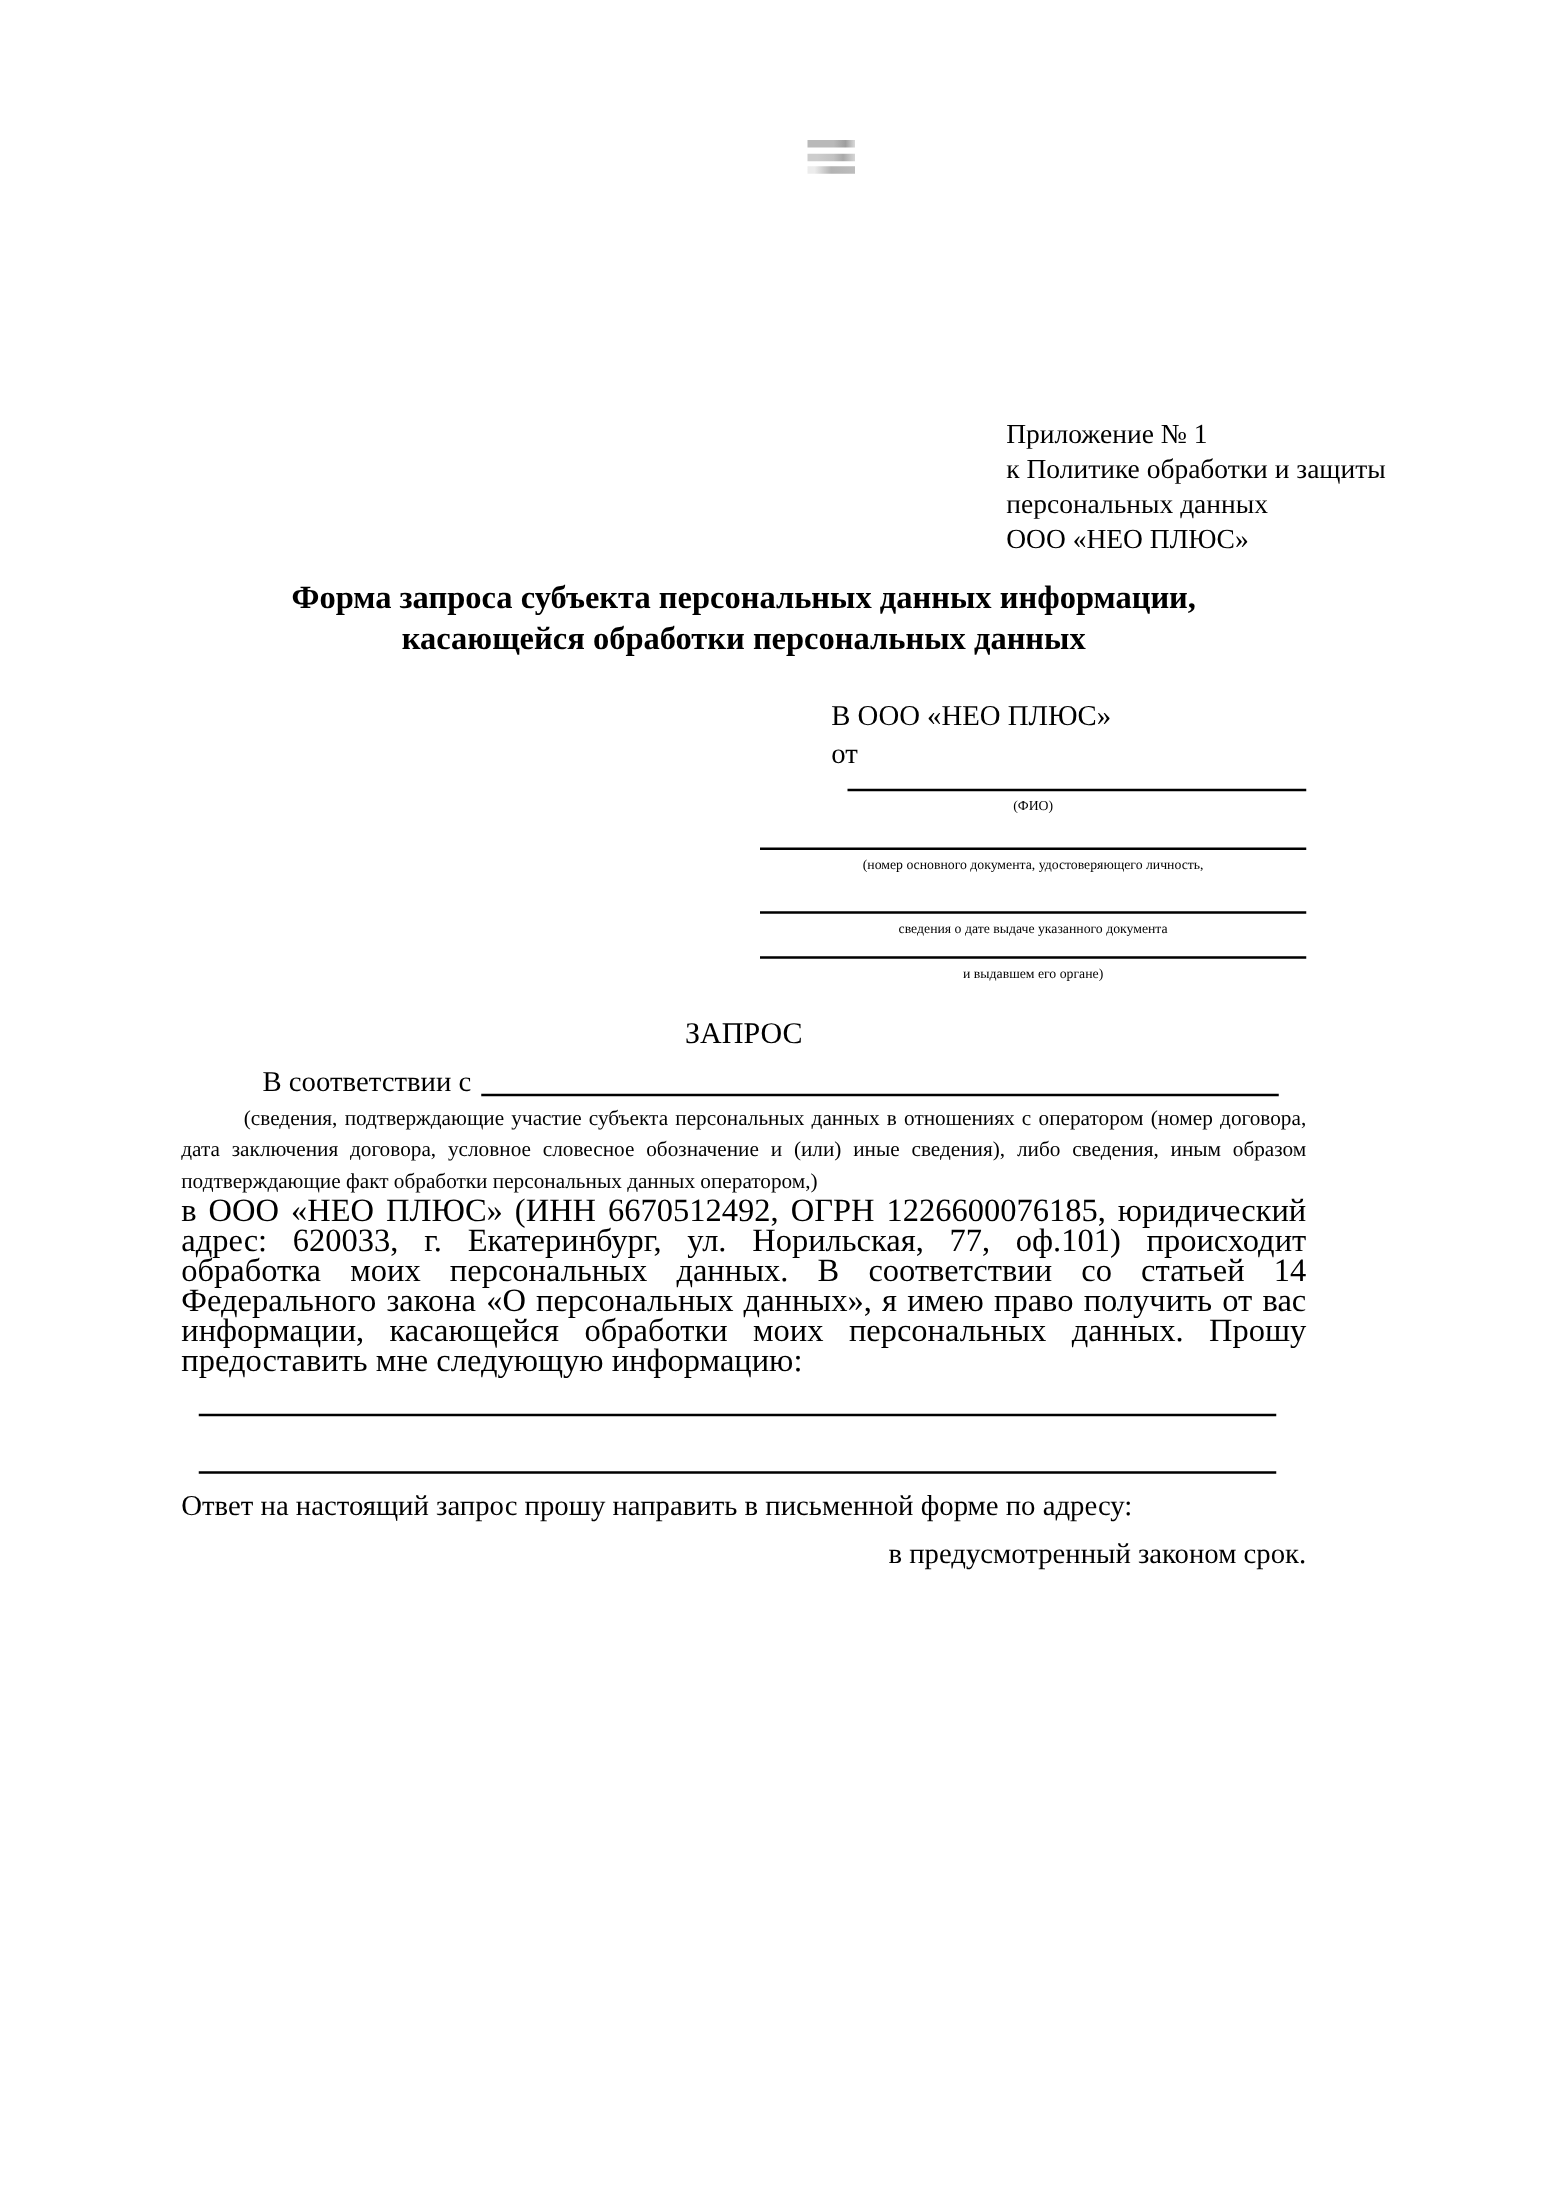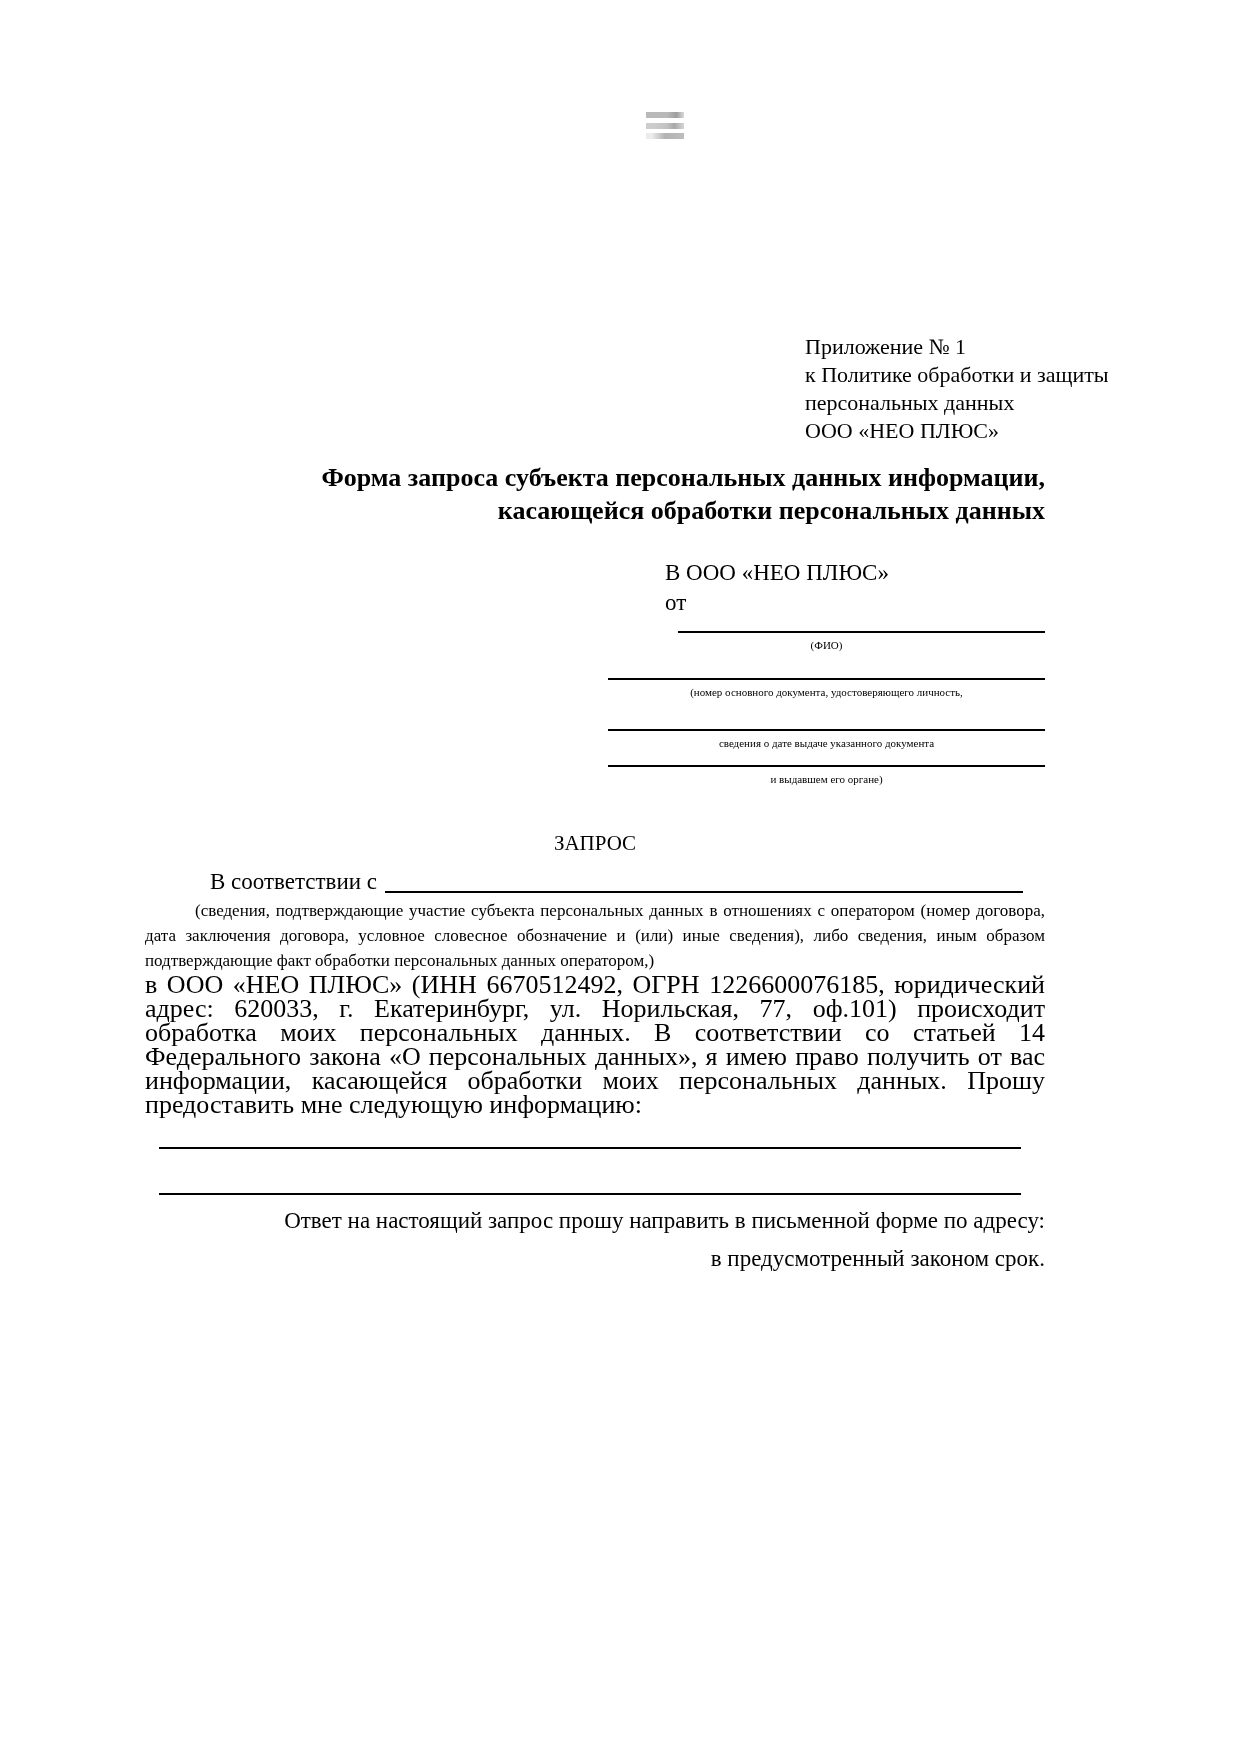--- a/index.html
+++ b/index.html
@@ -42,21 +42,21 @@
     margin-left: auto;
     margin-right: -90px;   
     width: 330px;
     font-size: 22px;
     line-height: 28px;
   }
 
   
   .title {
     margin-top: 16px;
-    text-align: right;
+    text-align: center;
     font-size: 26px;
     line-height: 33px;
     font-weight: bold;
   }
 
   
   .addressee {
     margin-top: 26px;
     margin-left: auto;
     width: 437px;
@@ -72,23 +72,23 @@
   .field .rule { height: 0; border-bottom: 2px solid #000; }
   .field.f1 .rule { margin-left: 70px; }
   .field .caption {
     font-size: 11px;
     line-height: 18px;
     text-align: center;
     padding-top: 3px;
   }
 
   .zapros-heading {
-    margin-top: 40px;
+    margin-top: 24px;
     text-align: center;
-    font-size: 21px;
+    font-size: 24px;
     line-height: 30px;
   }
 
   .accord-row {
     margin-top: 8px;
     display: flex;
     align-items: flex-end;
     font-size: 23px;
     line-height: 32px;
   }
@@ -113,21 +113,21 @@
     height: 0;
     border-bottom: 2px solid #000;
     margin-left: 14px;
     margin-right: 24px;
   }
   .blank-line.b1 { margin-top: 30px; }
   .blank-line.b2 { margin-top: 44px; }
 
   .answer-line {
     margin-top: 10px;
-    text-align: right;
+    text-align: left;
     font-size: 23px;
     line-height: 32px;
   }
 
   .term-row {
     display: flex;
     align-items: flex-end;
     font-size: 23px;
     line-height: 32px;
     flex-direction: column;

